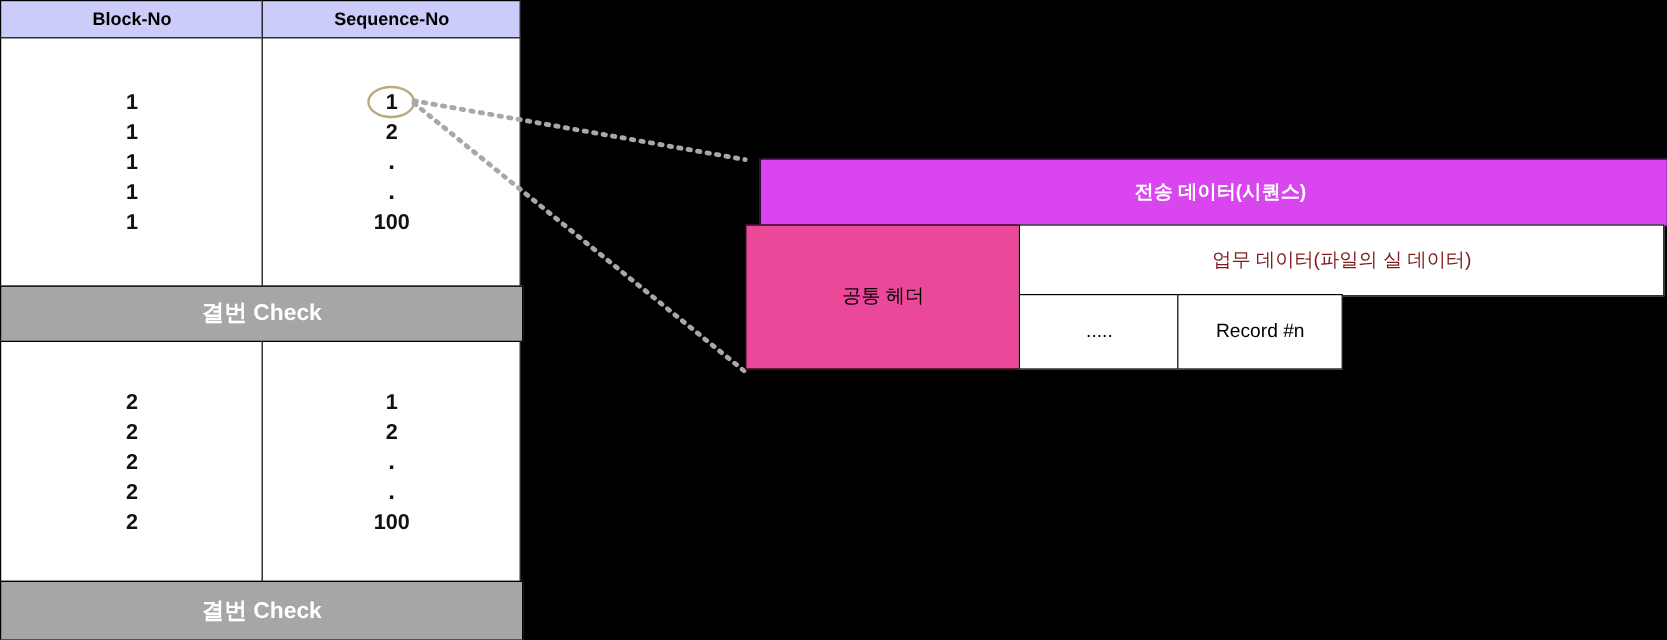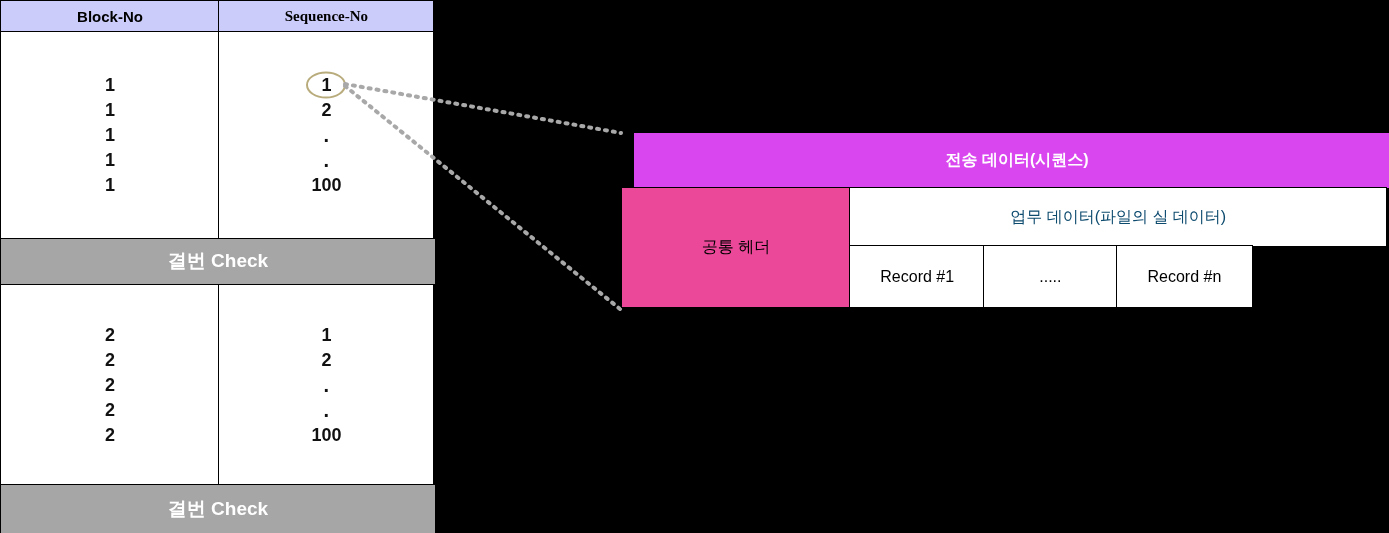--- a/index.html
+++ b/index.html
@@ -37,21 +37,21 @@
     border: 1.6px solid #000000;
     box-sizing: border-box;
     display: flex;
     align-items: center;
     justify-content: center;
     font-size: 15px;
     font-weight: bold;
     color: #000000;
   }
   .tbl-header-cell.col-a { width: 220px; }
-  .tbl-header-cell.col-b { width: 216px; margin-left: -1.6px; font-family: Liberation Serif, serif; }
+  .tbl-header-cell.col-b { width: 216px; margin-left: -1.6px; }
 
   .tbl-body {
     position: absolute;
     left: 0px;
     width: 436px;
     display: flex;
   }
   .tbl-body.block-1 { top: 31.4px;  height: 208px; }
   .tbl-body.block-2 { top: 284px;   height: 201px; }
 
@@ -180,21 +180,21 @@
   }
   .td-payload-title {
     height: 60px;
     background: #ffffff;
     border: 1.8px solid #000000;
     box-sizing: border-box;
     display: flex;
     align-items: center;
     justify-content: center;
     font-size: 16px;
-    color: #0c4a6e;
+    color: #7f1d1d;
   }
   .td-records {
     height: 62.8px;
     margin-top: -1.8px;
     display: flex;
   }
   .td-record-cell {
     background: #ffffff;
     border: 1.8px solid #000000;
     box-sizing: border-box;
@@ -278,19 +278,18 @@
   <div class="td-header">전송 데이터(시퀀스)</div>
 
   <div class="td-body">
 
     <div class="td-common-header">공통 헤더</div>
 
     <div class="td-payload">
       <div class="td-payload-title">업무 데이터(파일의 실 데이터)</div>
 
       <div class="td-records">
-        <div class="td-record-cell w1">Record #1</div>
         <div class="td-record-cell w3">.....</div>
         <div class="td-record-cell w4">Record #n</div>
       </div>
     </div>
   </div>
 </div>
 
 </body></html>

